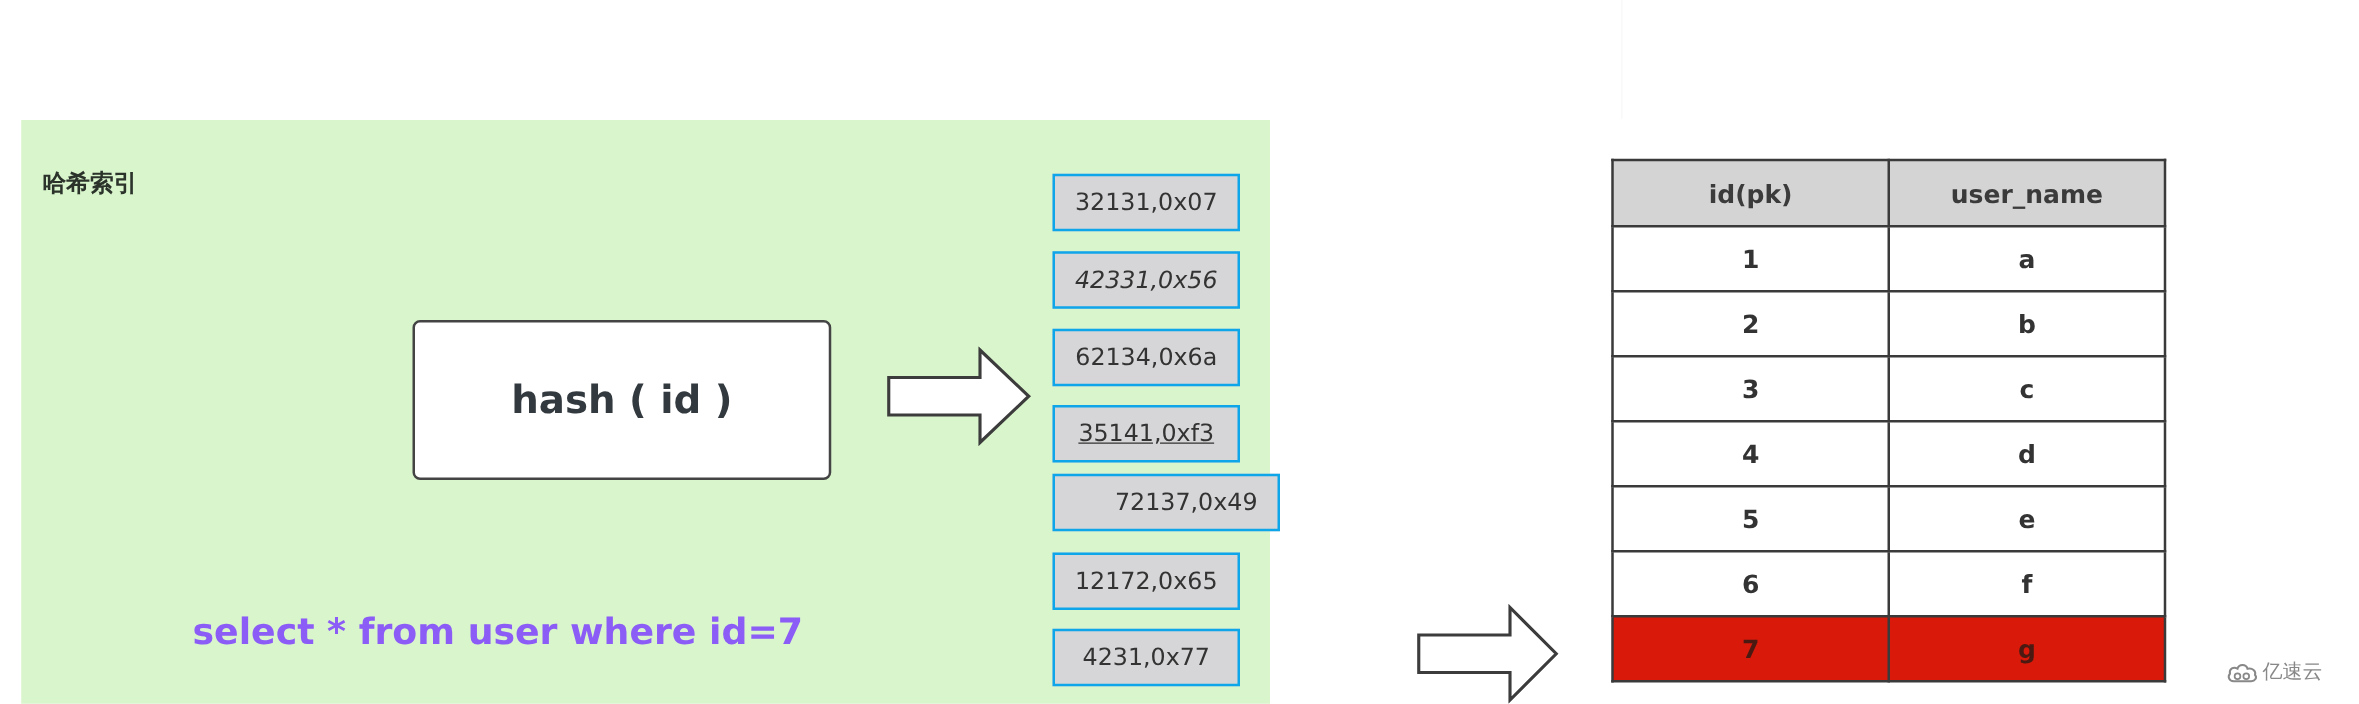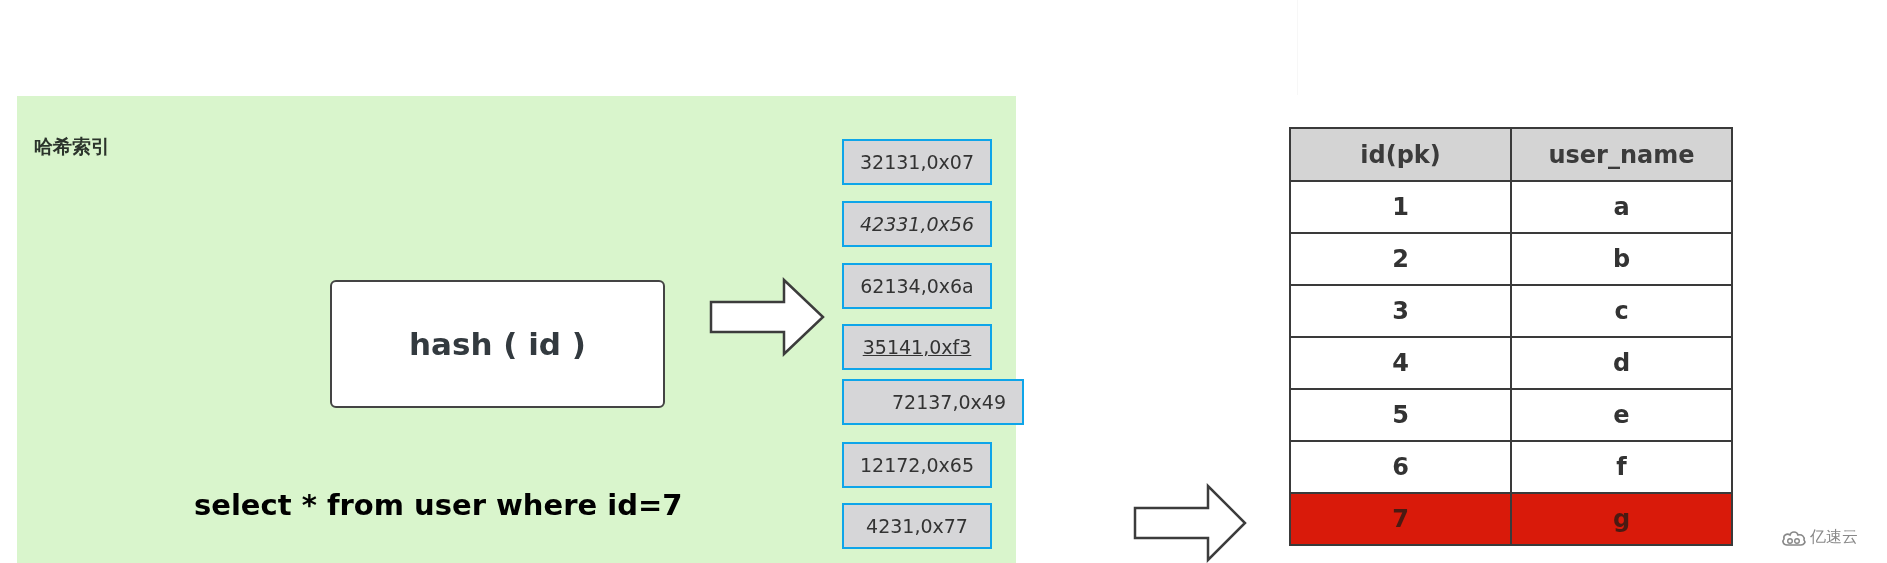--- a/index.html
+++ b/index.html
@@ -14,41 +14,41 @@
     background:#d9f5cc;
   }
   .panel-title {
     position:absolute; left:34px; top:134px;
     font-size:19px; font-weight:bold; color:#2b332b; letter-spacing:0px;
   }
   .hash-box {
     position:absolute; left:330px; top:256px; width:331px; height:124px;
     background:#ffffff; border:2px solid #444; border-radius:6px;
     display:flex; align-items:center; justify-content:center;
-    font-size:31px; font-weight:bold; color:#333a3f;margin-top:24px;
+    font-size:31px; font-weight:bold; color:#333a3f;
   }
   .arrow { position:absolute; }
   .bucket {
     position:absolute; left:842px; width:146px; height:42px;
     background:#d6d6d8; border:2px solid #0ea5e9;
     display:flex; align-items:center; justify-content:center;
     font-size:19px; color:#333;
     box-sizing:content-box;
   }
   .sql {
     position:absolute; left:154px; top:488px;
-    font-size:29px; font-weight:bold; color:#000000;margin-left:40px;
+    font-size:29px; font-weight:bold; color:#8b5cf6;
   }
   .tbl {
     position:absolute; left:1289px; top:127px;
     border-collapse:collapse;
   }
   .tbl td, .tbl th {
     border:2px solid #3a3a3a; text-align:center; padding:0;
-    font-size:24px; font-weight:bold; color:#333;
+    font-size:20px; font-weight:bold; color:#333;
   }
   .tbl th { background:#d4d4d4; height:51px; font-weight:bold; color:#3b3b3b; }
   .tbl td { background:#ffffff; height:50px; }
   .tbl .c1 { width:219px; }
   .tbl .c2 { width:219px; }
   .tbl tr.hl td { background:#d91a0a; color:#4a1a12; }
   .watermark {
     position:absolute; left:1781px; top:527px;
     font-size:16px; color:#888; display:flex; align-items:center; gap:3px;
   }

